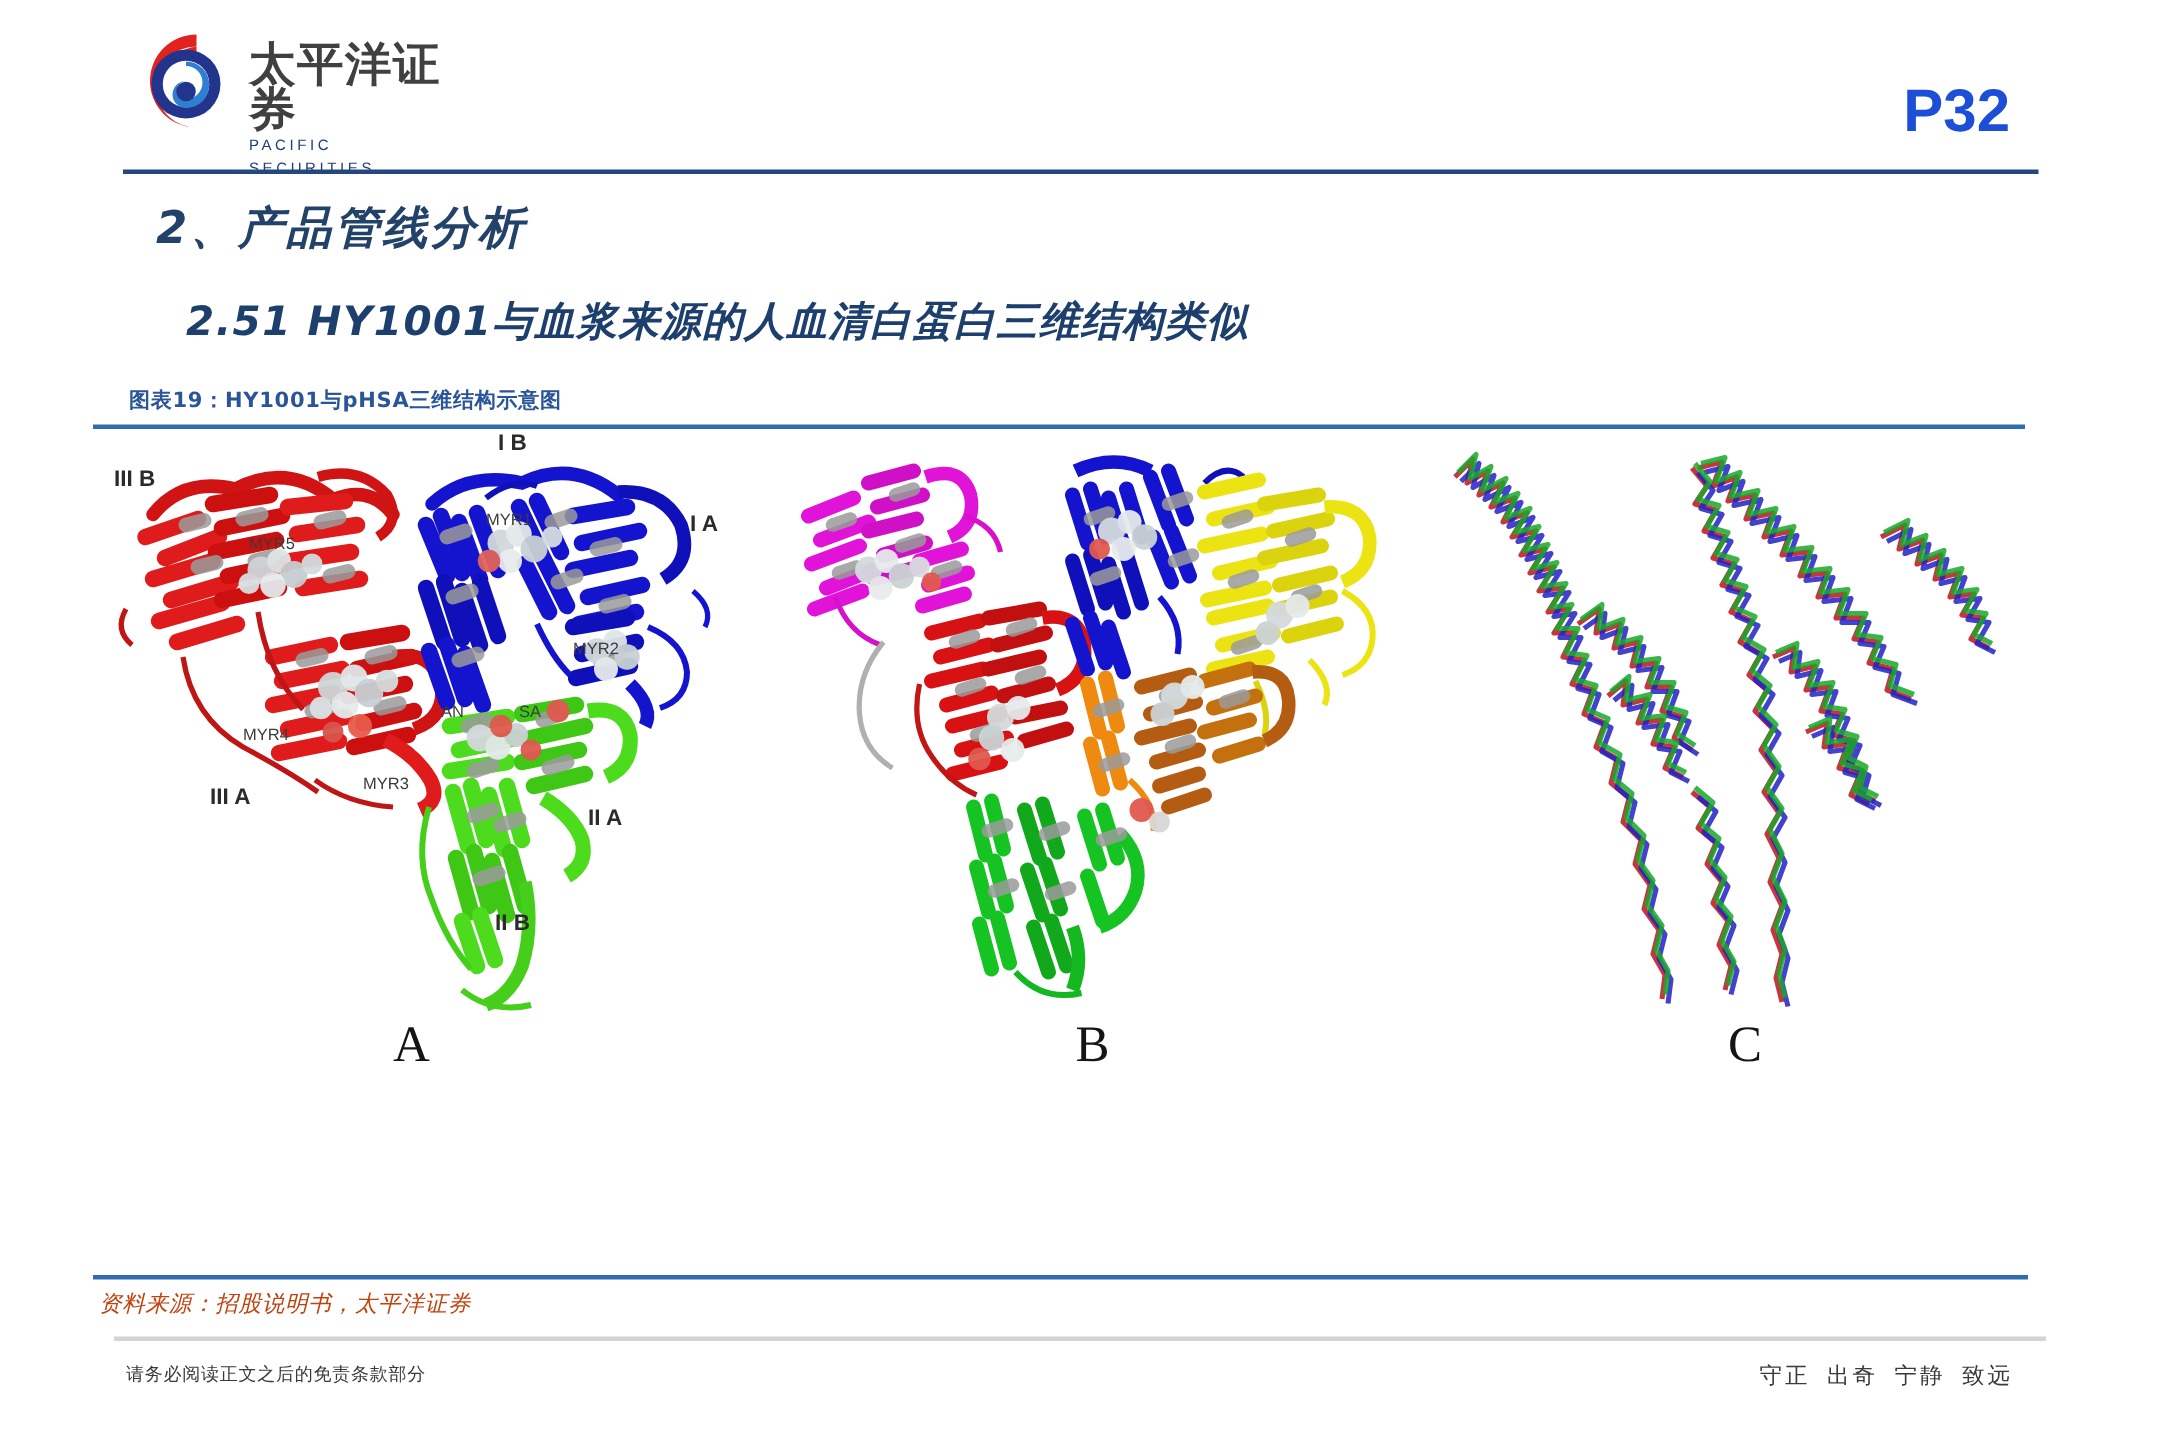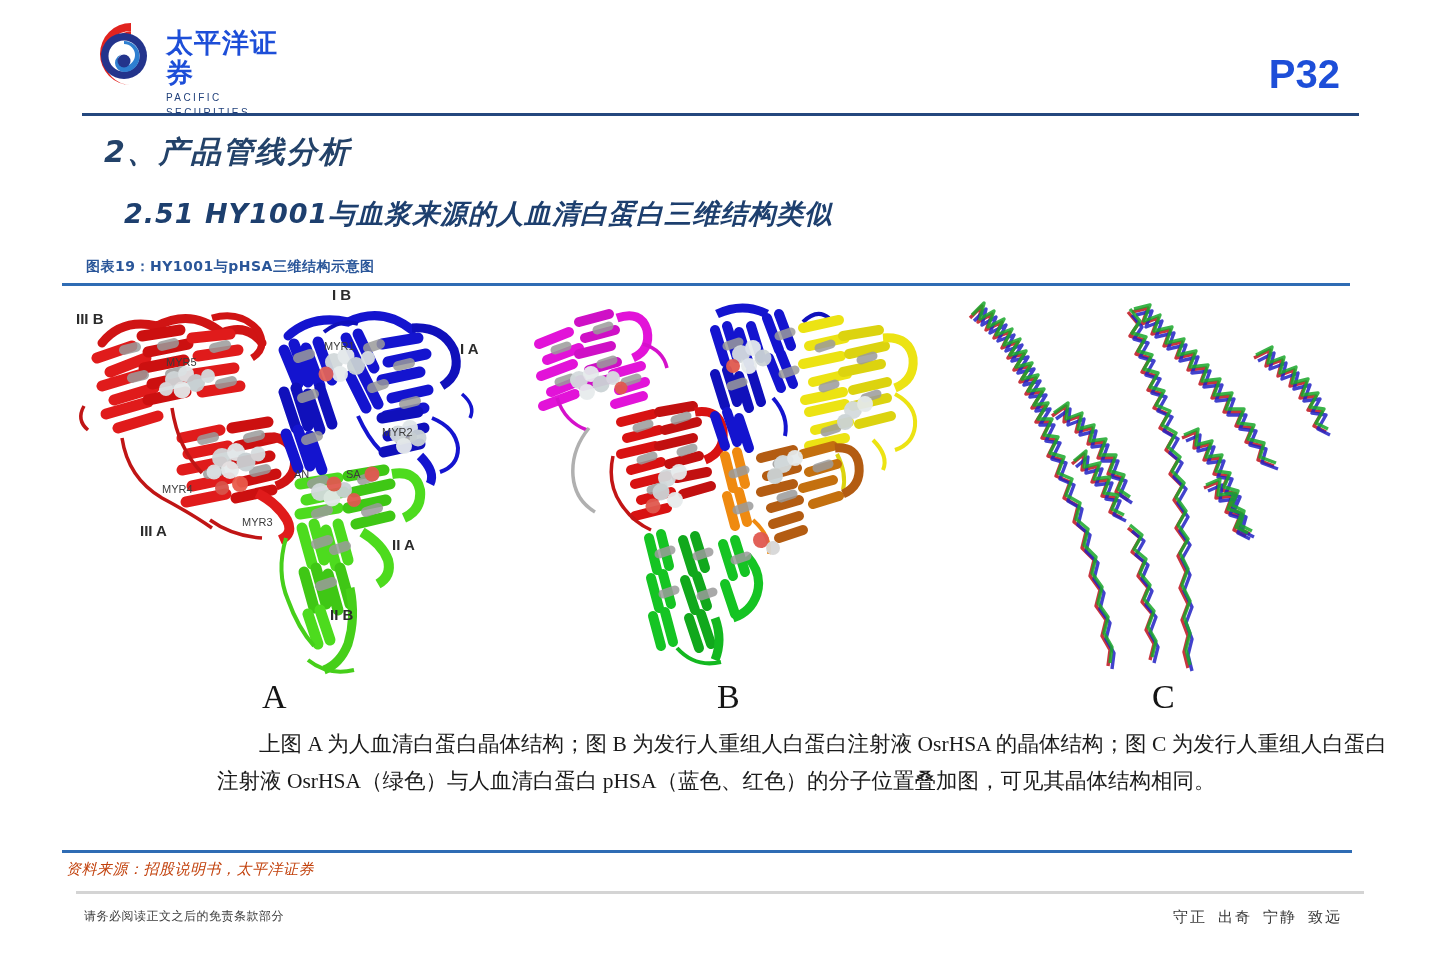--- a/index.html
+++ b/index.html
@@ -9,21 +9,21 @@
     font-family:"Liberation Sans","DejaVu Sans",sans-serif;
     position:relative;overflow:hidden;
   }
 
   
   #slide-header{position:absolute;left:0;top:0;width:1440px;height:120px;}
   #brand-logo{position:absolute;left:84px;top:14px;width:215px;height:80px;}
   #logo-mark{position:absolute;left:0;top:4px;width:72px;height:72px;}
   #brand-text{position:absolute;left:82px;top:14px;}
   #brand-cn{font-family:"DejaVu Sans","Liberation Sans",sans-serif;
-    font-size:27px;font-weight:bold;color:#1d4ed8;letter-spacing:1px;line-height:30px;}
+    font-size:31px;font-weight:bold;color:#404040;letter-spacing:1px;line-height:30px;}
   #brand-en{font-size:10px;font-weight:normal;color:#1f3f7a;
     letter-spacing:2.4px;line-height:15px;margin-top:2px;}
   #page-number{position:absolute;right:100px;top:52px;
     font-size:40px;font-weight:bold;color:#1d4ed8;letter-spacing:0px;}
   #header-rule{position:absolute;left:82px;top:113px;width:1277px;height:3px;background:#24477e;}
 
   
   #section-title{position:absolute;left:104px;top:132px;
     font-family:"DejaVu Sans","Liberation Sans",sans-serif;
     font-size:30px;font-weight:bold;font-style:italic;color:#234269;letter-spacing:2px;}
@@ -347,21 +347,20 @@
       </g>
     <g transform="translate(2,-3)" stroke="#19a82a" opacity=".85">
         <use href="#trace-shape"></use>
       </g>
   </svg>
 
   <div class="panel-letter" id="letter-a">A</div>
   <div class="panel-letter" id="letter-b">B</div>
   <div class="panel-letter" id="letter-c">C</div>
 
-  <div id="figure-note"><span class="indent"></span><span>上图 A 为人血清白蛋白晶体结构；图 B 为发行人重组人白蛋白注射液 OsrHSA 的晶体结构；图 C 为发行人重组人白蛋白注射液 OsrHSA（绿色）与人血清白蛋白 pHSA（蓝色、红色）的分子位置叠加图，可见其晶体结构相同。</span></div>
 </div>
 
 <div id="source-rule"></div>
 <div id="source-line">资料来源：招股说明书，太平洋证券</div>
 
 <div id="footer-rule"></div>
 <div id="footer-left">请务必阅读正文之后的免责条款部分</div>
 <div id="footer-right">守正 出奇 宁静 致远</div>
 
 </body></html>

